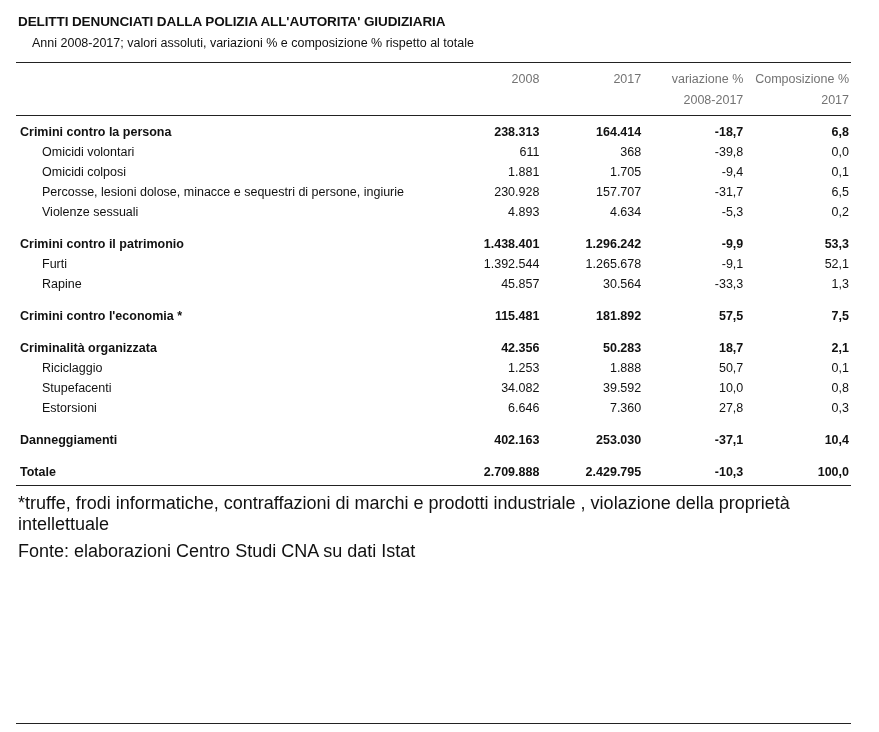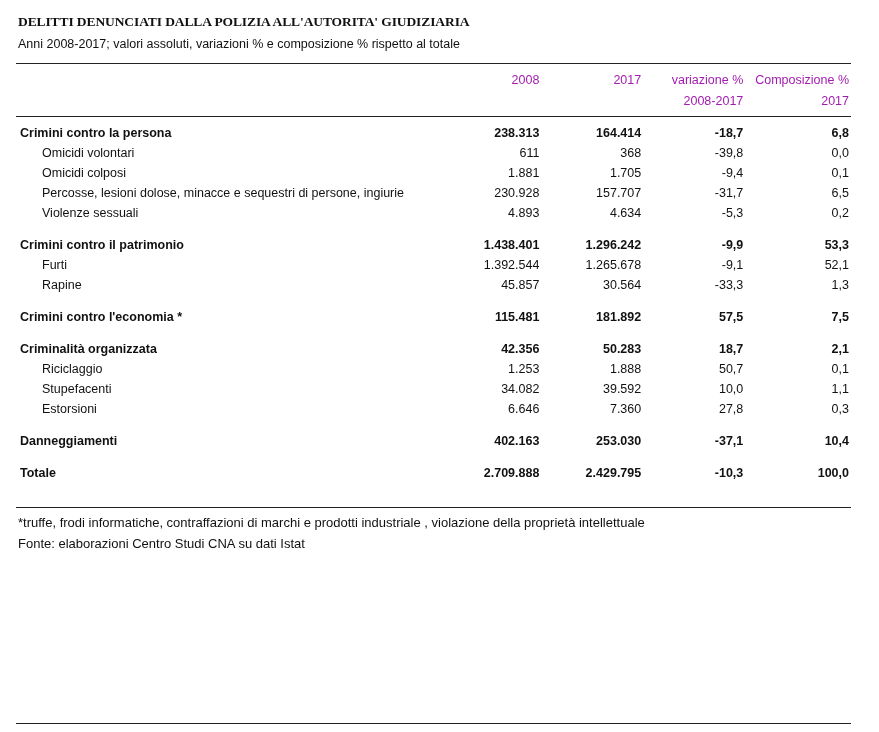--- a/index.html
+++ b/index.html
@@ -20,47 +20,46 @@
     height: 732px;
     box-sizing: border-box;
     padding: 12px 28px 0 16px;
   }
   .title {
     font-size: 13.5px;
     font-weight: bold;
     letter-spacing: -0.1px;
     margin: 2px 0 0 2px;
     color: #111;
-    font-family: Liberation Serif, serif;
   }
   .subtitle {
     font-size: 12.5px;
     font-weight: normal;
-    margin: 7px 0 0 2px;
+    margin: 7px 0 0 16px;
     color: #111;
   }
   table.data {
     width: 100%;
     border-collapse: collapse;
     margin-top: 12px;
     font-size: 12.5px;
   }
   table.data col.c-label { width: 430px; }
   table.data col.c-v2008 { width: 110px; }
   table.data col.c-v2017 { width: 110px; }
   table.data col.c-var   { width: 110px; }
   table.data col.c-comp  { width: 110px; }
 
   thead th {
     font-weight: normal;
     font-size: 12.5px;
     text-align: right;
     vertical-align: bottom;
     padding: 4px 2px 3px 2px;
-    color: #a21caf;
+    color: #737373;
   }
   thead th.lbl { text-align: left; }
   thead tr.head-top th { padding-top: 9px; }
   thead tr.head-bottom th { padding-bottom: 8px; }
 
   .rule-top td, .rule-top th { border-top: 1.4px solid #222; }
   .rule-bottom td, .rule-bottom th { border-bottom: 1.4px solid #222; }
 
   tbody td {
     padding: 3px 2px;
@@ -72,22 +71,22 @@
   tbody td.lbl {
     text-align: left;
   }
   tr.group td { font-weight: bold; }
   tr.group td.lbl { padding-left: 4px; }
   tr.sub td.lbl { padding-left: 26px; }
   tr.spacer td { height: 12px; padding: 0; font-size: 0; line-height: 0; }
   tr.first-group td { padding-top: 9px; margin-left: 42px; }
 
   .footnotes {
-    margin-top: 24px;
-    font-size: 13px;
+    margin-top: 3px;
+    font-size: 18px;
     color: #111;
   }
   .footnotes div { margin: 0 0 6px 2px; }
   .hr-foot {
     border: 0;
     border-top: 1.4px solid #222;
     margin: 0;
   }
   .bottom-rule {
     position: absolute;
@@ -214,21 +213,21 @@
           <td>1.253</td>
           <td>1.888</td>
           <td>50,7</td>
           <td>0,1</td>
         </tr>
         <tr class="sub">
           <td class="lbl">Stupefacenti</td>
           <td>34.082</td>
           <td>39.592</td>
           <td>10,0</td>
-          <td>1,1</td>
+          <td>0,8</td>
         </tr>
         <tr class="sub">
           <td class="lbl">Estorsioni</td>
           <td>6.646</td>
           <td>7.360</td>
           <td>27,8</td>
           <td>0,3</td>
         </tr>
         <tr class="spacer">
           <td colspan="5"></td>

